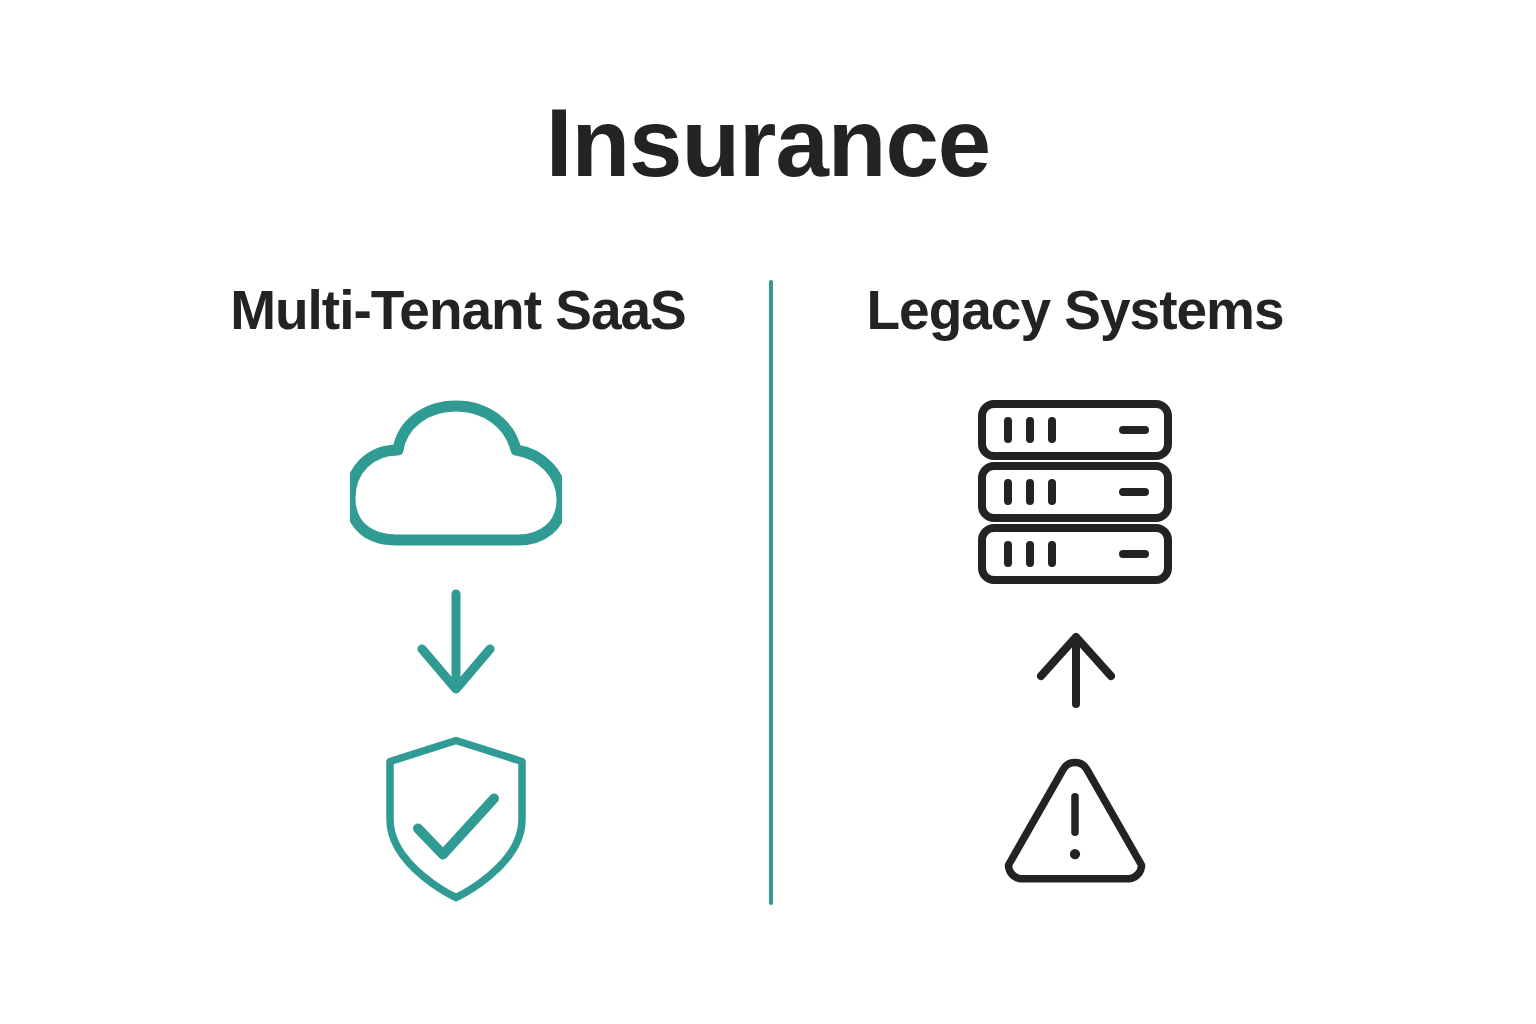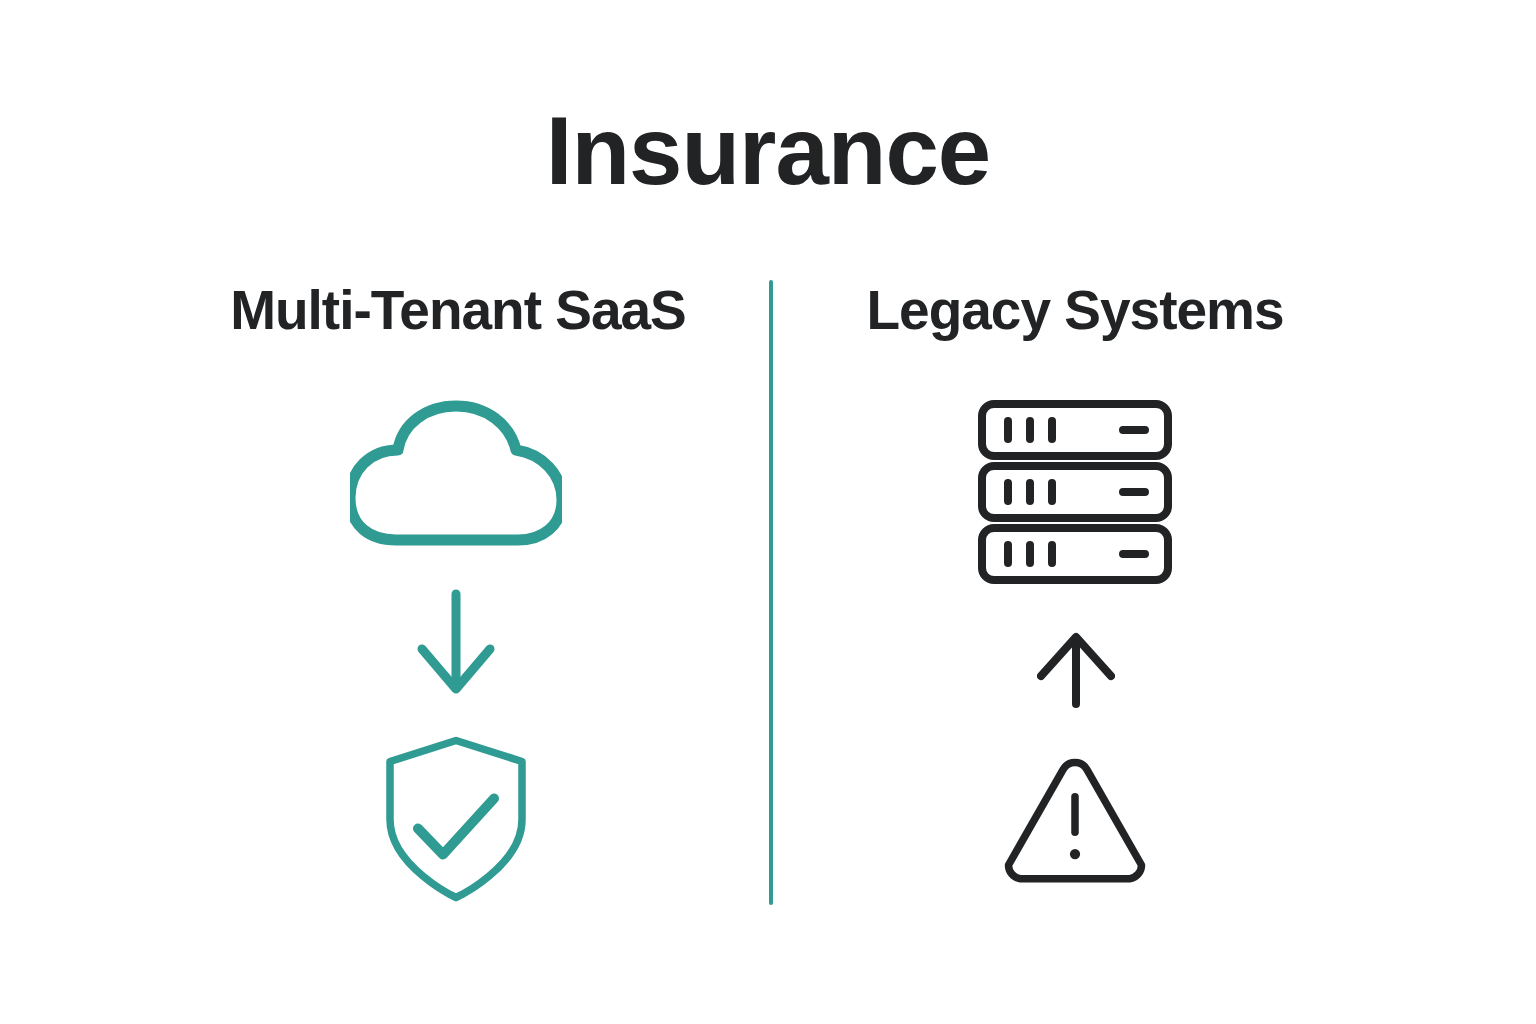--- a/index.html
+++ b/index.html
@@ -20,21 +20,20 @@
   .title {
     position: absolute;
     top: 88px;
     left: 0;
     width: 100%;
     text-align: center;
     font-size: 96px;
     font-weight: 700;
     letter-spacing: -1px;
     color: var(--ink);
-    margin-top: 8px;
   }
   .col-heading {
     position: absolute;
     top: 278px;
     transform: translateX(-50%);
     font-size: 55px;
     font-weight: 700;
     letter-spacing: -1px;
     white-space: nowrap;
     color: var(--ink);

